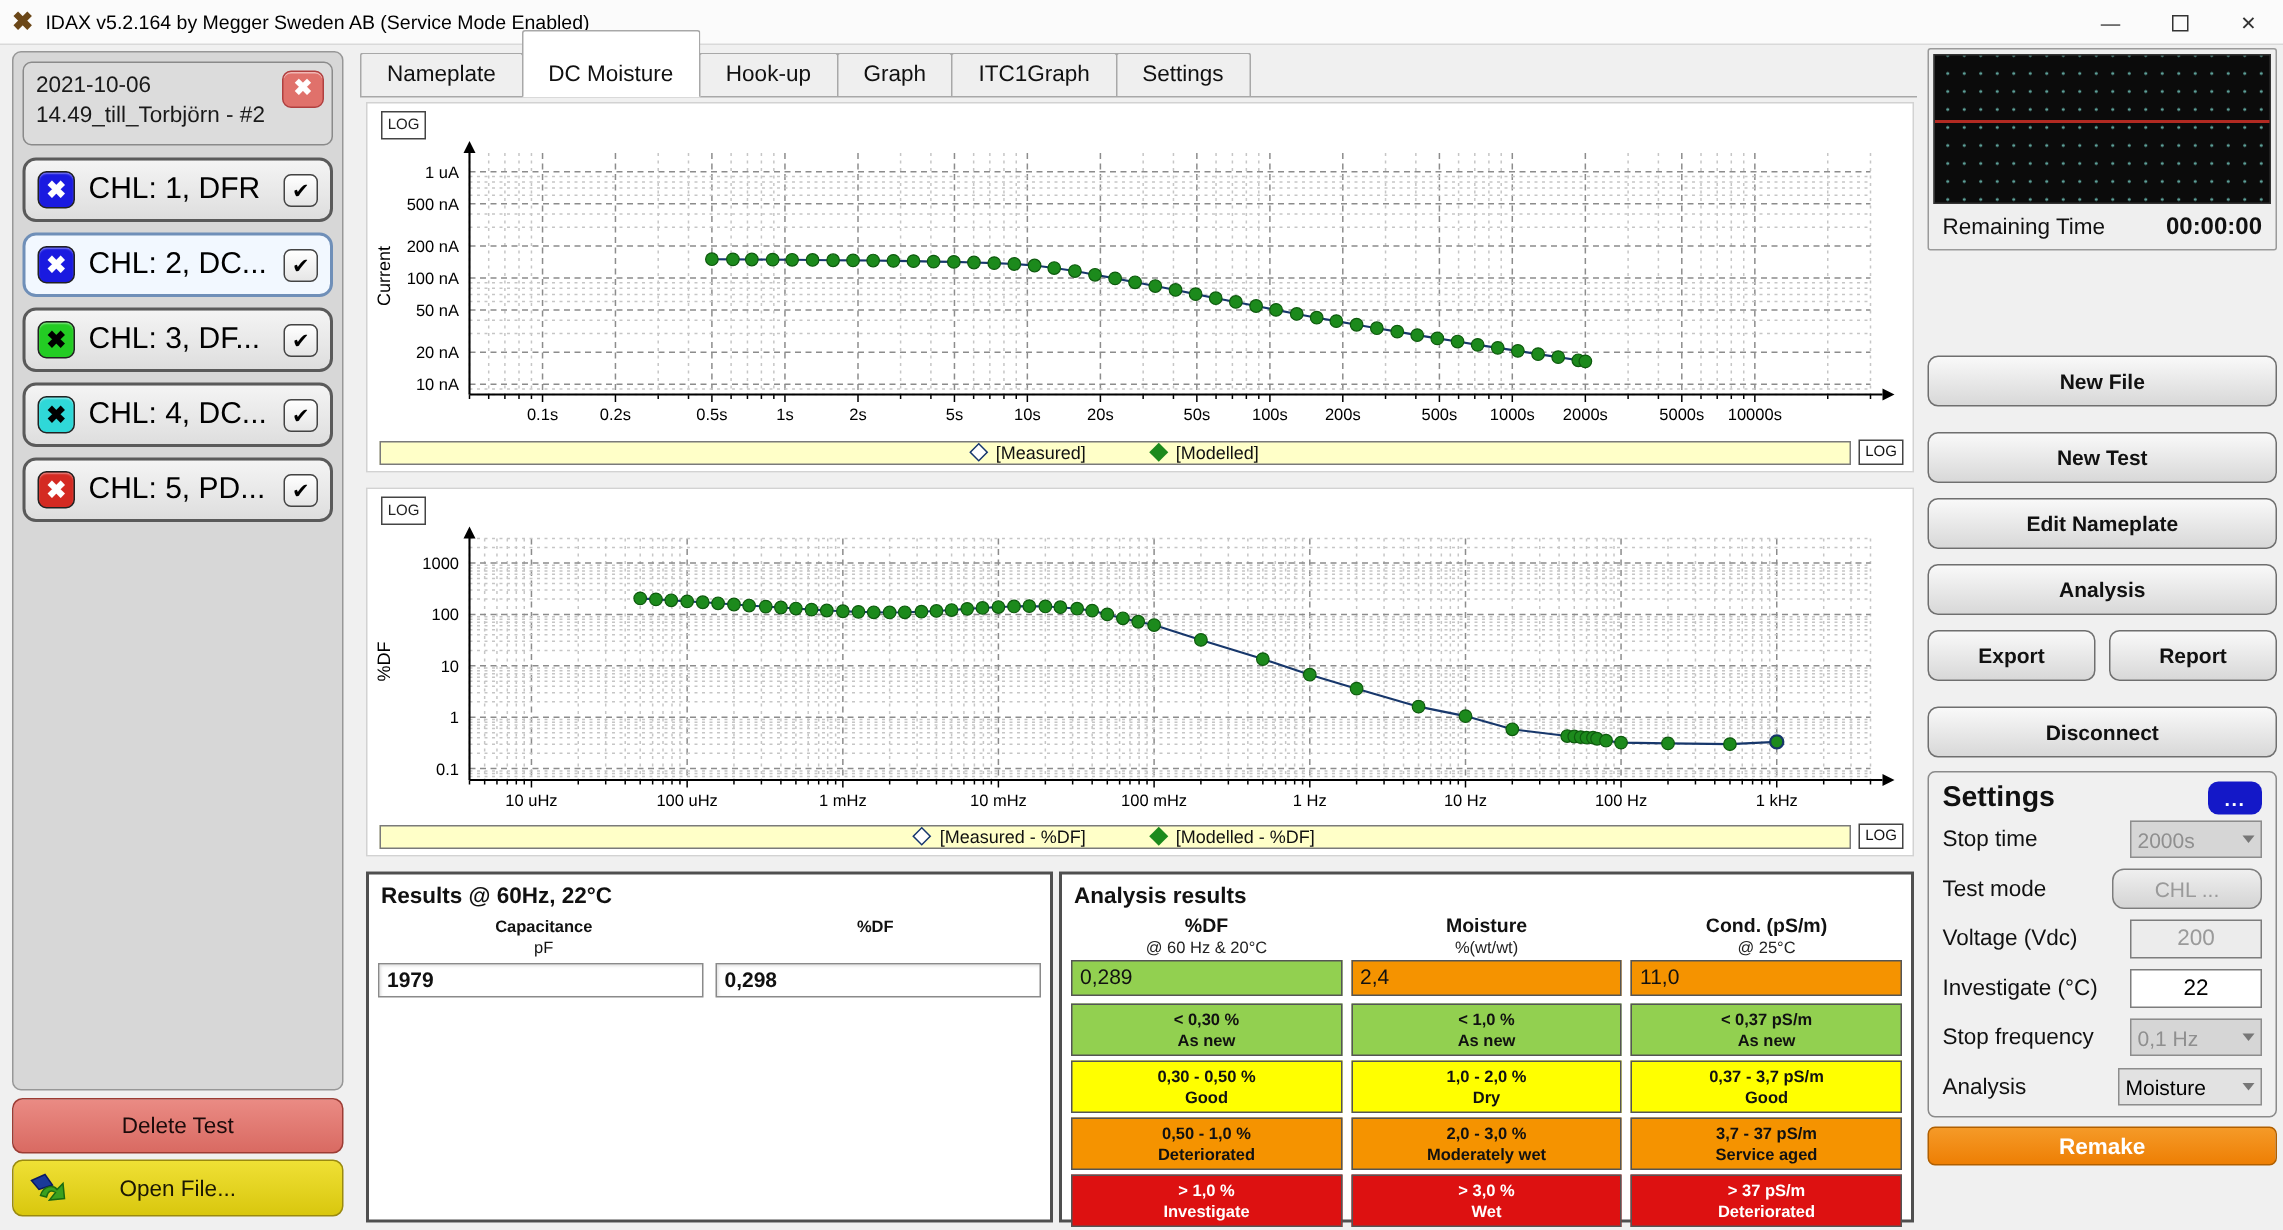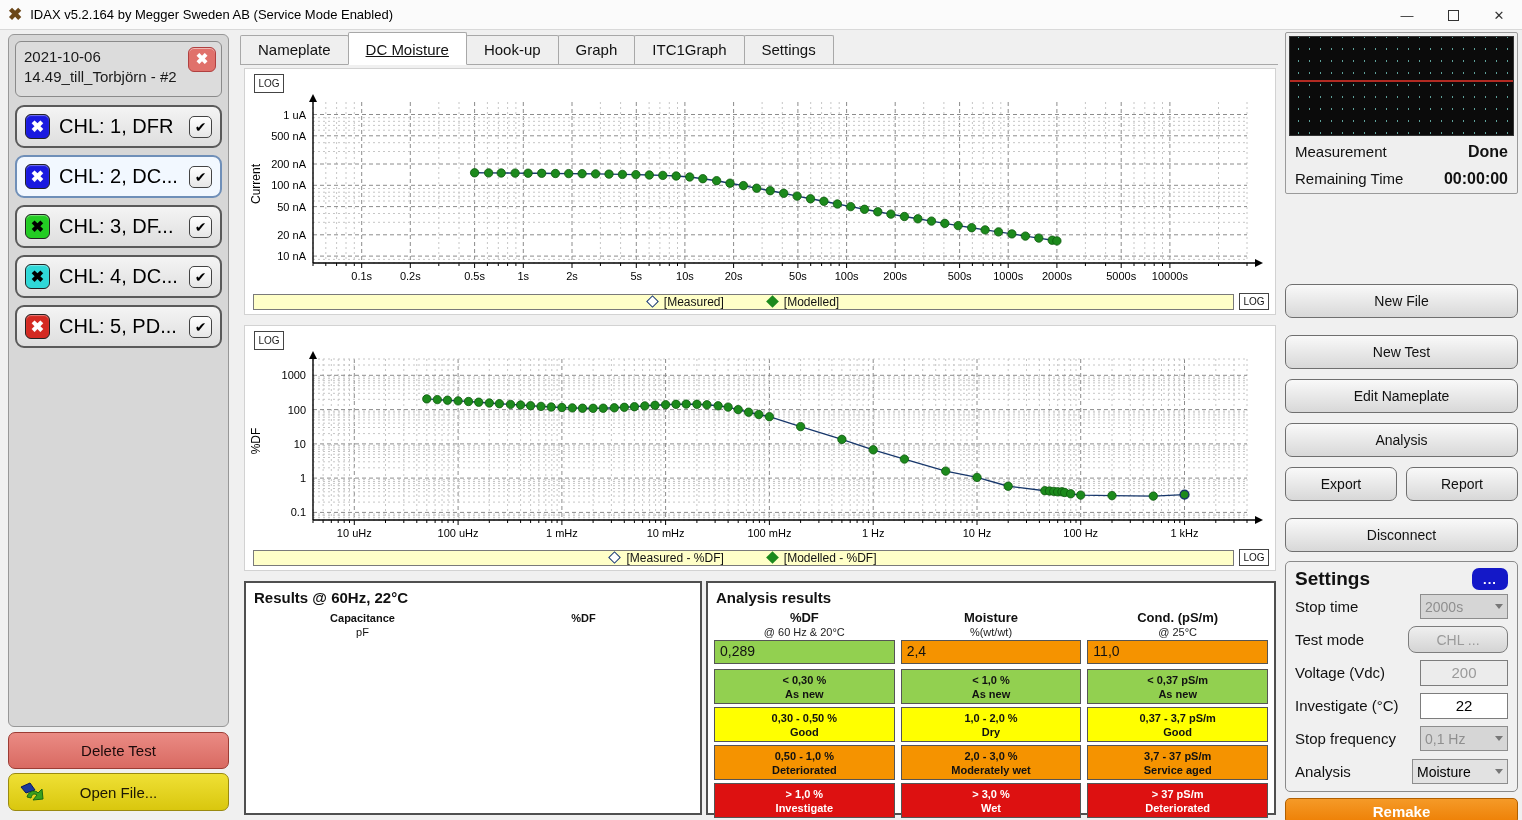--- a/index.html
+++ b/index.html
@@ -40,21 +40,21 @@
   .open-btn { position:absolute; left:8px; top:773px; width:221px; height:38px; border-radius:7px;
     background:linear-gradient(#efe035,#d9c70e); border:1px solid #9a8a10; font-size:15px; color:#1c1804;
     display:flex; align-items:center; justify-content:center; gap:10px; }
   .open-icon { width:28px; height:22px; position:absolute; left:10px; }
 
   
   .main { position:absolute; left:240px; top:33px; width:1038px; height:784px; }
   .tabbar { display:flex; height:32px; align-items:flex-end; border-bottom:1px solid #a8a8a8; }
   .tab { padding:5px 17px 6px 17px; font-size:15px; background:#efefef; border:1px solid #a8a8a8;
     border-bottom:none; margin-right:-1px; color:#111; border-radius:2px 2px 0 0; }
-  .tab.active { background:#fff; padding-top:8px; margin-bottom:-1px; border-bottom:1px solid #fff;text-decoration:underline; }
+  .tab.active { background:#fff; padding-top:20px; margin-bottom:-1px; border-bottom:1px solid #fff; }
 
   .chart-box { position:absolute; left:4px; width:1032px; background:#fff; border:1px solid #d2d2d2; }
   #chart-box-1 { top:35px; height:247px; }
   #chart-box-2 { top:292px; height:246px; }
   .log-btn { position:absolute; width:30px; height:19px; background:#fff; border:1px solid #444;
     font-size:10px; color:#222; display:flex; align-items:center; justify-content:center; }
   .log-tl { left:9px; top:5px; }
   .chart-svg { position:absolute; left:4px; top:24px; }
   .y-title { position:absolute; left:-24px; top:50%; transform:rotate(-90deg); font-size:12px; color:#000;
     width:70px; text-align:center; }
@@ -741,20 +741,24 @@
     <div class="res-heads">
       <div class="res-head">
         <b>Capacitance</b>
         <div class="res-unit">pF</div>
       </div>
       <div class="res-head">
         <b>%DF</b>
         <div class="res-unit"></div>
       </div>
     </div>
+    <div class="res-vals">
+      <div class="res-val">1979</div>
+      <div class="res-val">0,298</div>
+    </div>
   </div>
 
   <div class="panel" id="analysis-panel">
     <div class="panel-title">Analysis results</div>
     <div class="acols">
       <div class="acol">
         <div class="a-head">
           <b>%DF</b>
           <div class="a-sub">@ 60 Hz &amp; 20°C</div>
         </div>
@@ -825,30 +829,26 @@
     </div>
   </div>
 </div>
 
 <div class="rightpanel">
   <div class="meas-box">
     <div class="scope">
       <div class="scope-line"></div>
     </div>
     <div class="meas-row">
-      <span>Measurement</span>
-      <b>Done</b>
-    </div>
-    <div class="meas-row">
       <span>Remaining Time</span>
       <b>00:00:00</b>
     </div>
   </div>
 
-  <div class="btn-col" style="margin-top:90px; gap:0;">
+  <div class="btn-col" style="margin-top:70px; gap:0;font-weight:bold;">
     <div class="rp-btn">New File</div>
     <div class="rp-btn" style="margin-top:17px;">New Test</div>
     <div class="rp-btn" style="margin-top:10px;">Edit Nameplate</div>
     <div class="rp-btn" style="margin-top:10px;">Analysis</div>
     <div class="half-row" style="margin-top:10px;">
       <div class="rp-btn">Export</div>
       <div class="rp-btn">Report</div>
     </div>
     <div class="rp-btn" style="margin-top:17px;">Disconnect</div>
   </div>

